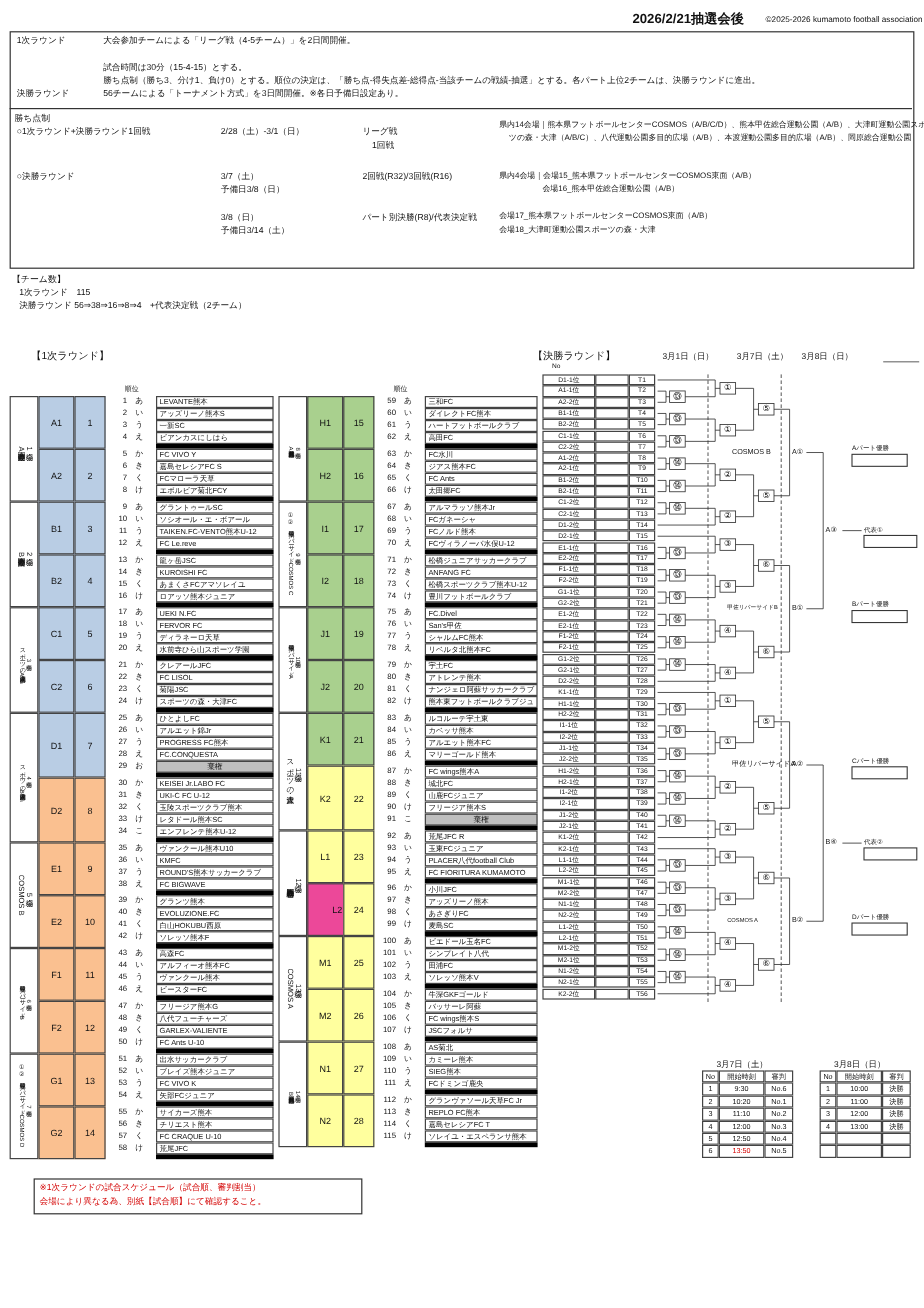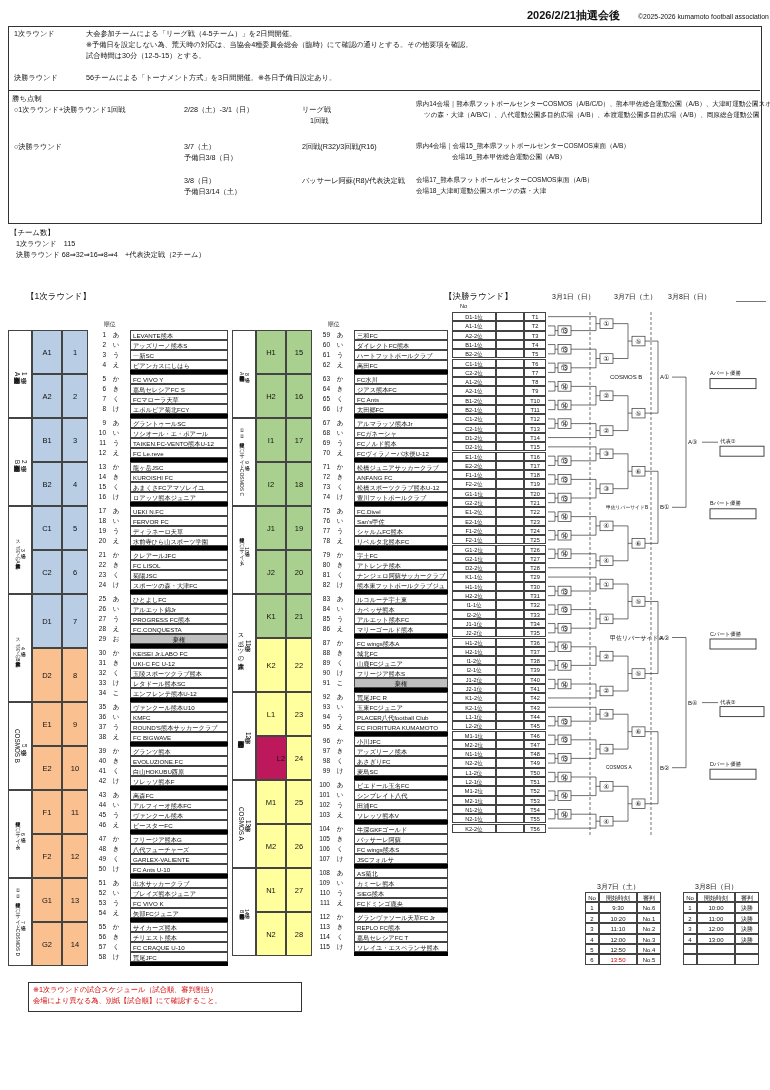--- a/index.html
+++ b/index.html
@@ -19,22 +19,22 @@
 <div id="page">
 
   <div class="abs b" style="left:527px;top:8px;font-size:11px;">2026/2/21抽選会後</div>
   <div class="abs" style="left:638px;top:13px;font-size:6.8px;">©2025-2026 kumamoto football association</div>
 
   <div class="box" style="left:8px;top:26px;width:752px;height:196px;"></div>
   <div class="abs" style="left:8px;top:90px;width:752px;border-top:0.8px solid #333;"></div>
 
   <div class="abs" style="left:14px;top:29px;font-size:7.2px;">1次ラウンド</div>
   <div class="abs" style="left:86px;top:29px;font-size:7.2px;">大会参加チームによる「リーグ戦（4-5チーム）」を2日間開催。</div>
-  <div class="abs" style="left:86px;top:40px;font-size:7.2px;">※予備日を設定しない為、荒天時の対応は、当協会4種委員会総会（臨時）にて確認の通りとする。その他要項を確認。</div>
-  <div class="abs" style="left:86px;top:51px;font-size:7.2px;">試合時間は30分（12-5-15）とする。</div>
+  <div class="abs" style="left:86px;top:51px;font-size:7.2px;">試合時間は30分（15-4-15）とする。</div>
+  <div class="abs" style="left:86px;top:62px;font-size:7.2px;">勝ち点制（勝ち3、分け1、負け0）とする。順位の決定は、「勝ち点-得失点差-総得点-当該チームの戦績-抽選」とする。各パート上位2チームは、決勝ラウンドに進出。</div>
   <div class="abs" style="left:14px;top:73px;font-size:7.2px;">決勝ラウンド</div>
   <div class="abs" style="left:86px;top:73px;font-size:7.2px;">56チームによる「トーナメント方式」を3日間開催。※各日予備日設定あり。</div>
 
   <div class="abs" style="left:12px;top:94px;font-size:7.4px;">勝ち点制</div>
 
   <div class="abs" style="left:14px;top:105px;font-size:7.2px;">○1次ラウンド+決勝ラウンド1回戦</div>
   <div class="abs" style="left:184px;top:105px;font-size:7.2px;">2/28（土）-3/1（日）</div>
   <div class="abs" style="left:302px;top:105px;font-size:7.2px;">リーグ戦</div>
   <div class="abs" style="left:310px;top:116px;font-size:7.2px;">1回戦</div>
   <div class="abs" style="left:416px;top:100px;font-size:6.6px;">県内14会場｜熊本県フットボールセンターCOSMOS（A/B/C/D）、熊本甲佐総合運動公園（A/B）、大津町運動公園スポー</div>
@@ -42,27 +42,27 @@
 
   <div class="abs" style="left:14px;top:142px;font-size:7.2px;">○決勝ラウンド</div>
   <div class="abs" style="left:184px;top:142px;font-size:7.2px;">3/7（土）</div>
   <div class="abs" style="left:184px;top:153px;font-size:7.2px;">予備日3/8（日）</div>
   <div class="abs" style="left:302px;top:142px;font-size:7.2px;">2回戦(R32)/3回戦(R16)</div>
   <div class="abs" style="left:416px;top:142px;font-size:6.6px;">県内4会場｜会場15_熊本県フットボールセンターCOSMOS東面（A/B）</div>
   <div class="abs" style="left:452px;top:153px;font-size:6.6px;">会場16_熊本甲佐総合運動公園（A/B）</div>
 
   <div class="abs" style="left:184px;top:176px;font-size:7.2px;">3/8（日）</div>
   <div class="abs" style="left:184px;top:187px;font-size:7.2px;">予備日3/14（土）</div>
-  <div class="abs" style="left:302px;top:176px;font-size:7.2px;">バッサーレ阿蘇(R8)/代表決定戦</div>
+  <div class="abs" style="left:302px;top:176px;font-size:7.2px;">パート別決勝(R8)/代表決定戦</div>
   <div class="abs" style="left:416px;top:176px;font-size:6.6px;">会場17_熊本県フットボールセンターCOSMOS東面（A/B）</div>
   <div class="abs" style="left:416px;top:187px;font-size:6.6px;">会場18_大津町運動公園スポーツの森・大津</div>
 
   <div class="abs" style="left:10px;top:228px;font-size:7.4px;">【チーム数】</div>
   <div class="abs" style="left:16px;top:239px;font-size:7.2px;">1次ラウンド　115</div>
-  <div class="abs" style="left:16px;top:250px;font-size:7.2px;">決勝ラウンド 68⇒32⇒16⇒8⇒4　+代表決定戦（2チーム）</div>
+  <div class="abs" style="left:16px;top:250px;font-size:7.2px;">決勝ラウンド 56⇒38⇒16⇒8⇒4　+代表決定戦（2チーム）</div>
 
   <div class="abs" style="left:26px;top:291px;font-size:8.5px;">【1次ラウンド】</div>
   <div class="abs" style="left:444px;top:291px;font-size:8.5px;">【決勝ラウンド】</div>
   <div class="abs" style="left:552px;top:292px;font-size:7px;">3月1日（日）</div>
   <div class="abs" style="left:614px;top:292px;font-size:7px;">3月7日（土）</div>
   <div class="abs" style="left:668px;top:292px;font-size:7px;">3月8日（日）</div>
   <div class="abs" style="left:736px;top:301px;width:30px;height:1px;background:#777;"></div>
   <div class="abs" style="left:460px;top:303px;font-size:5.5px;">No</div>
 
   <div class="box" style="left:28px;top:982px;width:272px;height:28px;">
@@ -467,21 +467,21 @@
     <div class="abs" style="left: 314px; top: 702px; width: 16px; height: 10px; font-size: 6.5px; line-height: 10px; text-align: right;">93</div>
     <div class="abs" style="left: 332px; top: 702px; width: 16px; height: 10px; font-size: 6.5px; line-height: 10px; text-align: center;">い</div>
     <div class="cell" style="left: 354px; top: 702px; width: 94px; height: 10px; background: rgb(255, 255, 255); font-size: 6.2px; line-height: 10px; padding-left: 2px;">玉東FCジュニア</div>
     <div class="abs" style="left: 314px; top: 712px; width: 16px; height: 10px; font-size: 6.5px; line-height: 10px; text-align: right;">94</div>
     <div class="abs" style="left: 332px; top: 712px; width: 16px; height: 10px; font-size: 6.5px; line-height: 10px; text-align: center;">う</div>
     <div class="cell" style="left: 354px; top: 712px; width: 94px; height: 10px; background: rgb(255, 255, 255); font-size: 6.2px; line-height: 10px; padding-left: 2px;">PLACER八代football Club</div>
     <div class="abs" style="left: 314px; top: 722px; width: 16px; height: 10px; font-size: 6.5px; line-height: 10px; text-align: right;">95</div>
     <div class="abs" style="left: 332px; top: 722px; width: 16px; height: 10px; font-size: 6.5px; line-height: 10px; text-align: center;">え</div>
     <div class="cell" style="left: 354px; top: 722px; width: 94px; height: 10px; background: rgb(255, 255, 255); font-size: 6.2px; line-height: 10px; padding-left: 2px;">FC FIORITURA KUMAMOTO</div>
     <div class="abs" style="left: 354px; top: 732px; width: 94px; height: 4px; background: rgb(0, 0, 0);"></div>
-    <div class="cell" style="left: 256px; top: 736px; width: 50px; height: 44px; background: #be185d; font-size: 7.5px; display: flex; align-items: center; justify-content: center;">L2</div>
+    <div class="cell" style="left: 256px; top: 736px; width: 50px; height: 44px; background: #ec4899; font-size: 7.5px; display: flex; align-items: center; justify-content: center;">L2</div>
     <div class="cell" style="left: 286px; top: 736px; width: 26px; height: 44px; background: rgb(255, 255, 158); font-size: 7.5px; display: flex; align-items: center; justify-content: center;">24</div>
     <div class="abs" style="left: 314px; top: 736px; width: 16px; height: 10px; font-size: 6.5px; line-height: 10px; text-align: right;">96</div>
     <div class="abs" style="left: 332px; top: 736px; width: 16px; height: 10px; font-size: 6.5px; line-height: 10px; text-align: center;">か</div>
     <div class="cell" style="left: 354px; top: 736px; width: 94px; height: 10px; background: rgb(255, 255, 255); font-size: 6.2px; line-height: 10px; padding-left: 2px;">小川JFC</div>
     <div class="abs" style="left: 314px; top: 746px; width: 16px; height: 10px; font-size: 6.5px; line-height: 10px; text-align: right;">97</div>
     <div class="abs" style="left: 332px; top: 746px; width: 16px; height: 10px; font-size: 6.5px; line-height: 10px; text-align: center;">き</div>
     <div class="cell" style="left: 354px; top: 746px; width: 94px; height: 10px; background: rgb(255, 255, 255); font-size: 6.2px; line-height: 10px; padding-left: 2px;">アッズリーノ熊本</div>
     <div class="abs" style="left: 314px; top: 756px; width: 16px; height: 10px; font-size: 6.5px; line-height: 10px; text-align: right;">98</div>
     <div class="abs" style="left: 332px; top: 756px; width: 16px; height: 10px; font-size: 6.5px; line-height: 10px; text-align: center;">く</div>
     <div class="cell" style="left: 354px; top: 756px; width: 94px; height: 10px; background: rgb(255, 255, 255); font-size: 6.2px; line-height: 10px; padding-left: 2px;">あさぎりFC</div>

